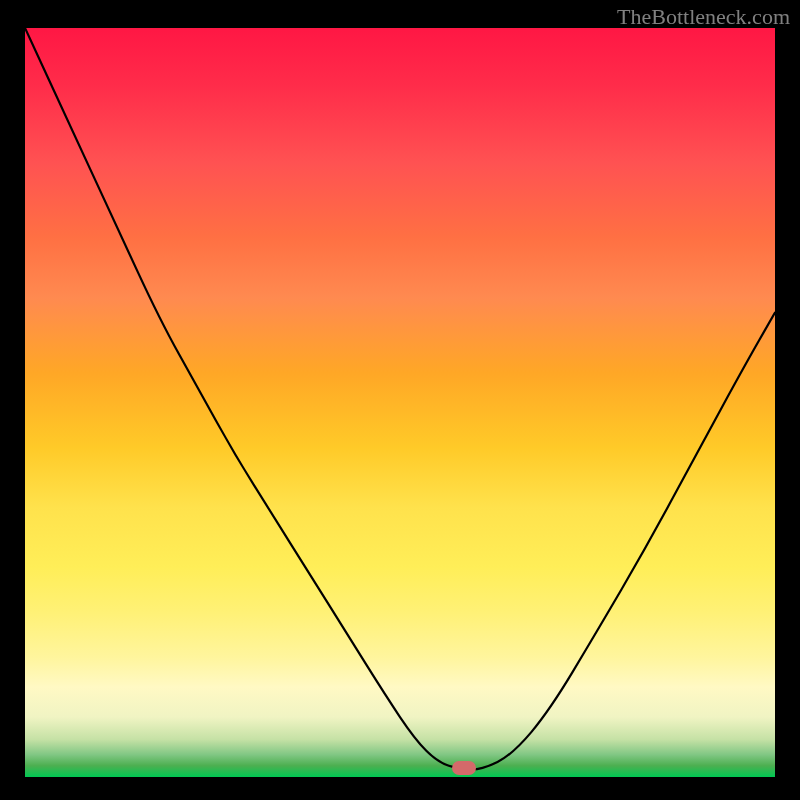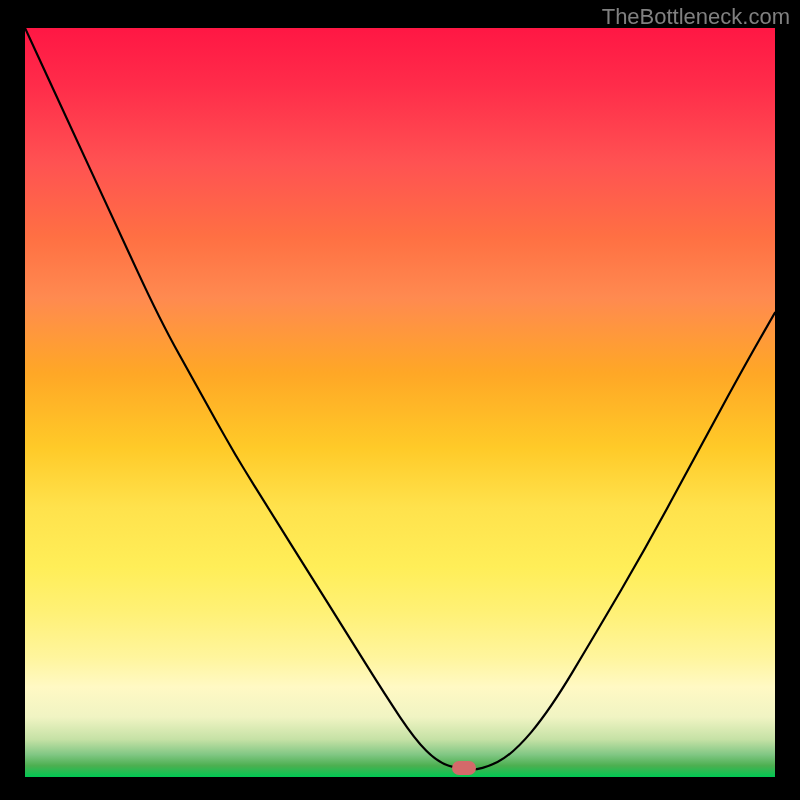--- a/index.html
+++ b/index.html
@@ -14,21 +14,21 @@
     position: relative;
     width: 800px;
     height: 800px;
     background: #000;
   }
   .watermark {
     position: absolute;
     top: 4px;
     right: 10px;
     color: #808080;
-    font-family: Liberation Sans, sans-serif;
+    font-family: Liberation Serif, serif;
     font-size: 22px;
     z-index: 10;
   }
   .plot-area {
     position: absolute;
     left: 25px;
     top: 28px;
     width: 750px;
     height: 749px;
   }

